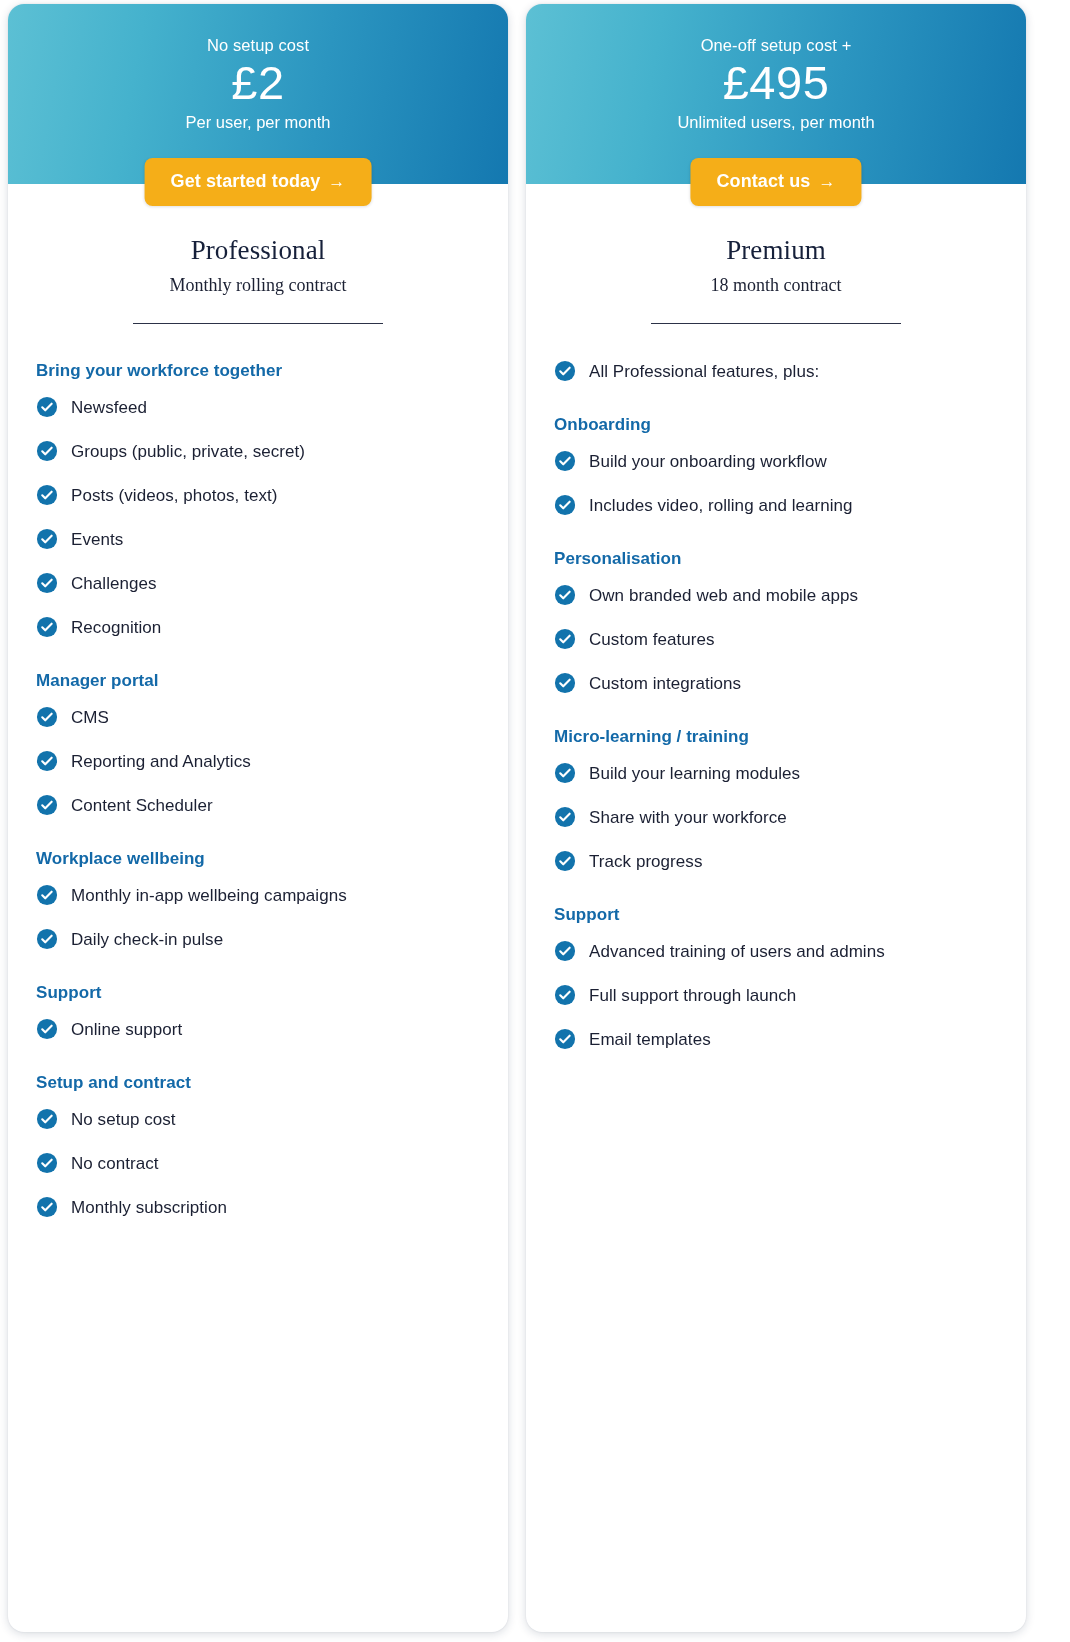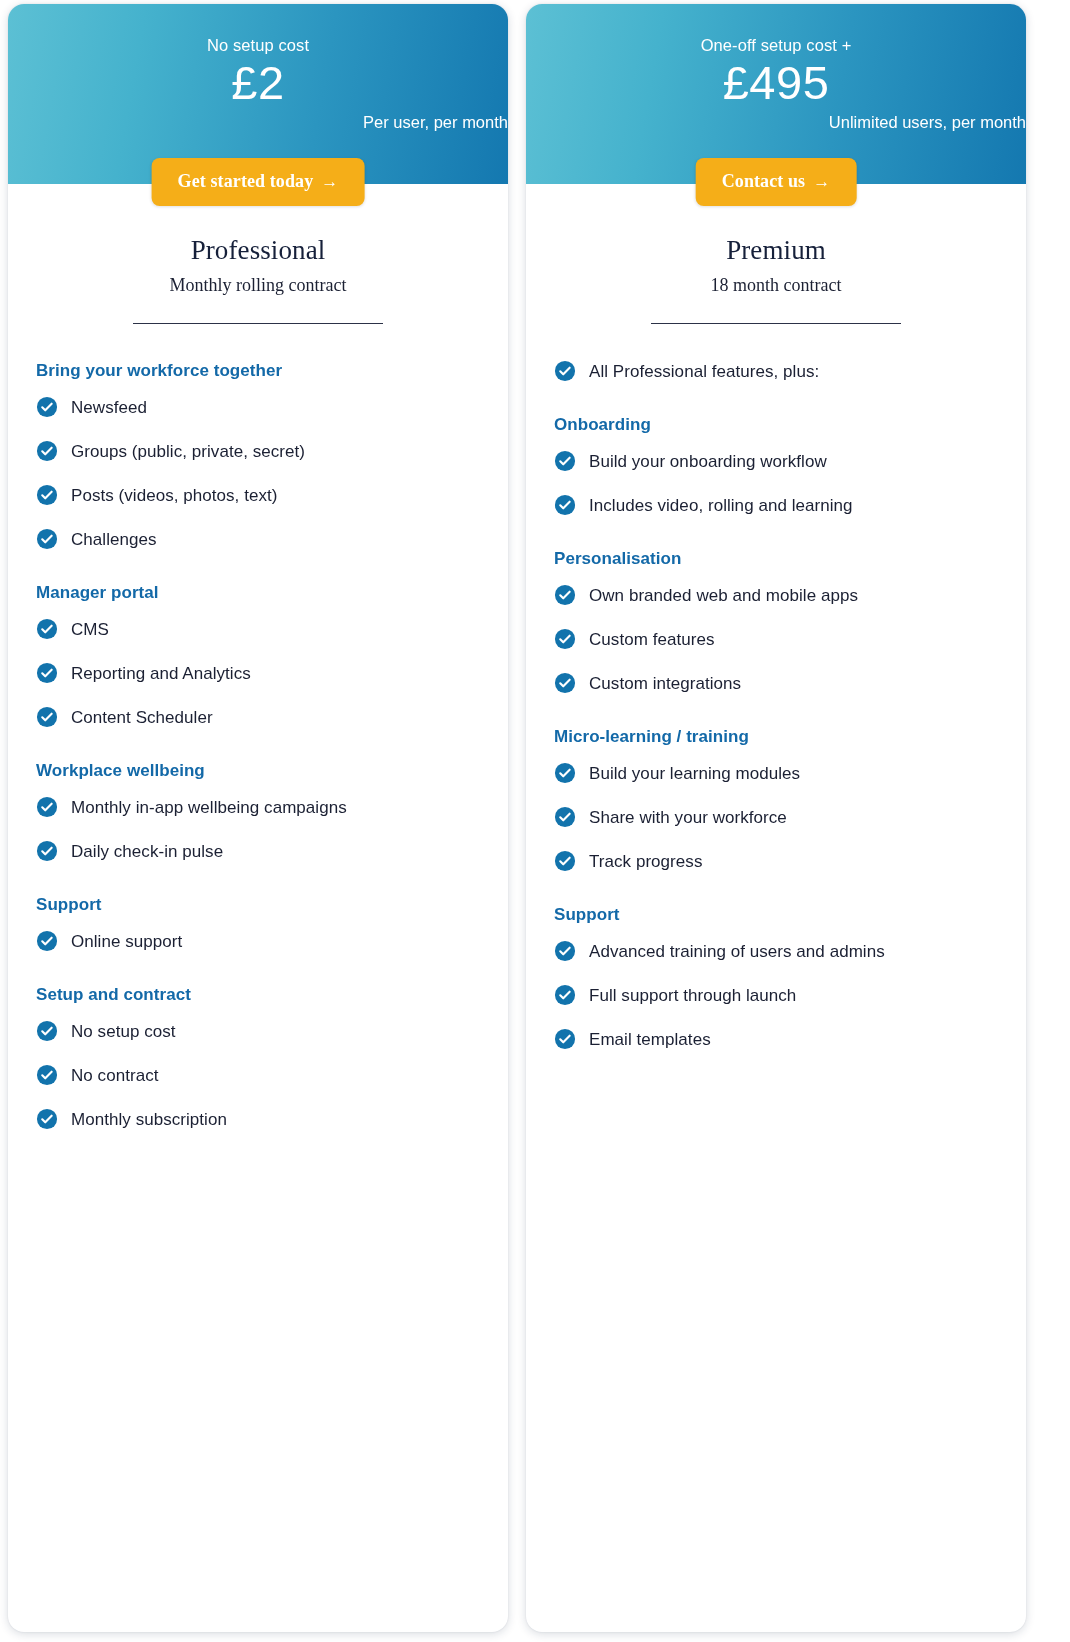--- a/index.html
+++ b/index.html
@@ -56,34 +56,33 @@
     line-height: 58px;
     letter-spacing: 0.5px;
     margin-top: -2px;
   }
 
   .header-sub {
     font-size: 16.5px;
     font-weight: 400;
     line-height: 22px;
     margin-top: -1px;
-    text-align: right;
   }
 
   .cta-button {
     position: absolute;
     left: 50%;
     transform: translateX(-50%);
     bottom: -22px;
     background: #f5ae18;
     color: #ffffff;
     border: none;
     border-radius: 8px;
     padding: 13px 26px 14px 26px;
-    font-family: Liberation Serif, serif;
+    font-family: Liberation Sans, sans-serif;
     font-size: 18px;
     font-weight: bold;
     letter-spacing: 0.1px;
     cursor: pointer;
     white-space: nowrap;
     box-shadow: 0 1px 3px rgba(0,0,0,0.12);
   }
 
   .cta-button .cta-arrow {
     display: inline-block;
@@ -208,21 +207,35 @@
               <circle cx="12" cy="12" r="11" fill="#1273ac"></circle>
               <path d="M6.8 12.3l3.3 3.3 7-7.2" fill="none" stroke="#ffffff" stroke-width="2.3" stroke-linecap="round" stroke-linejoin="round"></path>
             </svg>
           <span class="feature-text">Posts (videos, photos, text)</span>
         </div>
         <div class="feature-item">
           <svg class="check-icon" viewBox="0 0 24 24">
               <circle cx="12" cy="12" r="11" fill="#1273ac"></circle>
               <path d="M6.8 12.3l3.3 3.3 7-7.2" fill="none" stroke="#ffffff" stroke-width="2.3" stroke-linecap="round" stroke-linejoin="round"></path>
             </svg>
+          <span class="feature-text">Events</span>
+        </div>
+        <div class="feature-item">
+          <svg class="check-icon" viewBox="0 0 24 24">
+              <circle cx="12" cy="12" r="11" fill="#1273ac"></circle>
+              <path d="M6.8 12.3l3.3 3.3 7-7.2" fill="none" stroke="#ffffff" stroke-width="2.3" stroke-linecap="round" stroke-linejoin="round"></path>
+            </svg>
           <span class="feature-text">Challenges</span>
+        </div>
+        <div class="feature-item">
+          <svg class="check-icon" viewBox="0 0 24 24">
+              <circle cx="12" cy="12" r="11" fill="#1273ac"></circle>
+              <path d="M6.8 12.3l3.3 3.3 7-7.2" fill="none" stroke="#ffffff" stroke-width="2.3" stroke-linecap="round" stroke-linejoin="round"></path>
+            </svg>
+          <span class="feature-text">Recognition</span>
         </div>
       </div>
 
       <div class="group">
         <div class="group-heading">Manager portal</div>
         <div class="feature-item">
           <svg class="check-icon" viewBox="0 0 24 24">
               <circle cx="12" cy="12" r="11" fill="#1273ac"></circle>
               <path d="M6.8 12.3l3.3 3.3 7-7.2" fill="none" stroke="#ffffff" stroke-width="2.3" stroke-linecap="round" stroke-linejoin="round"></path>
             </svg>

